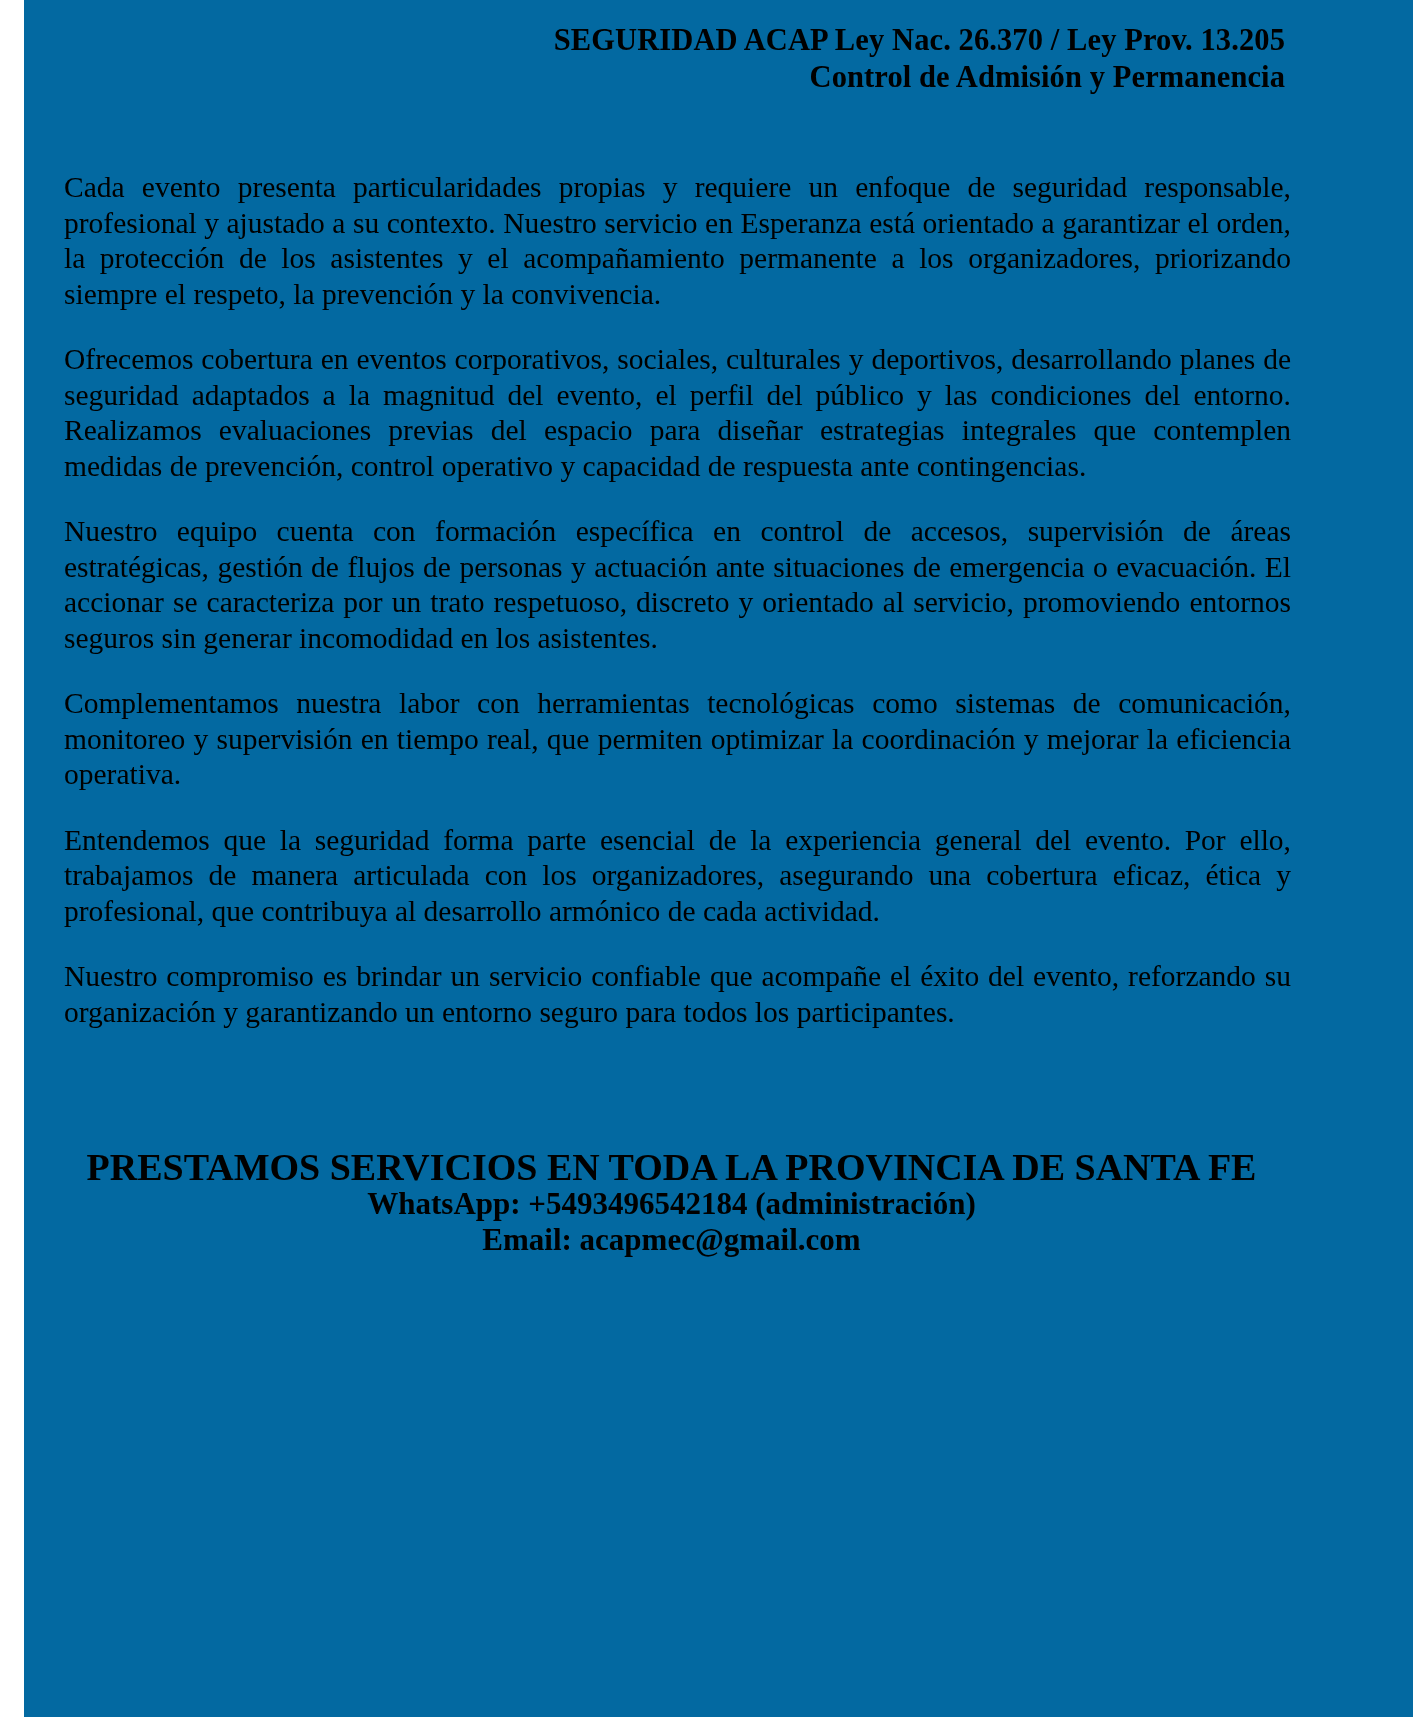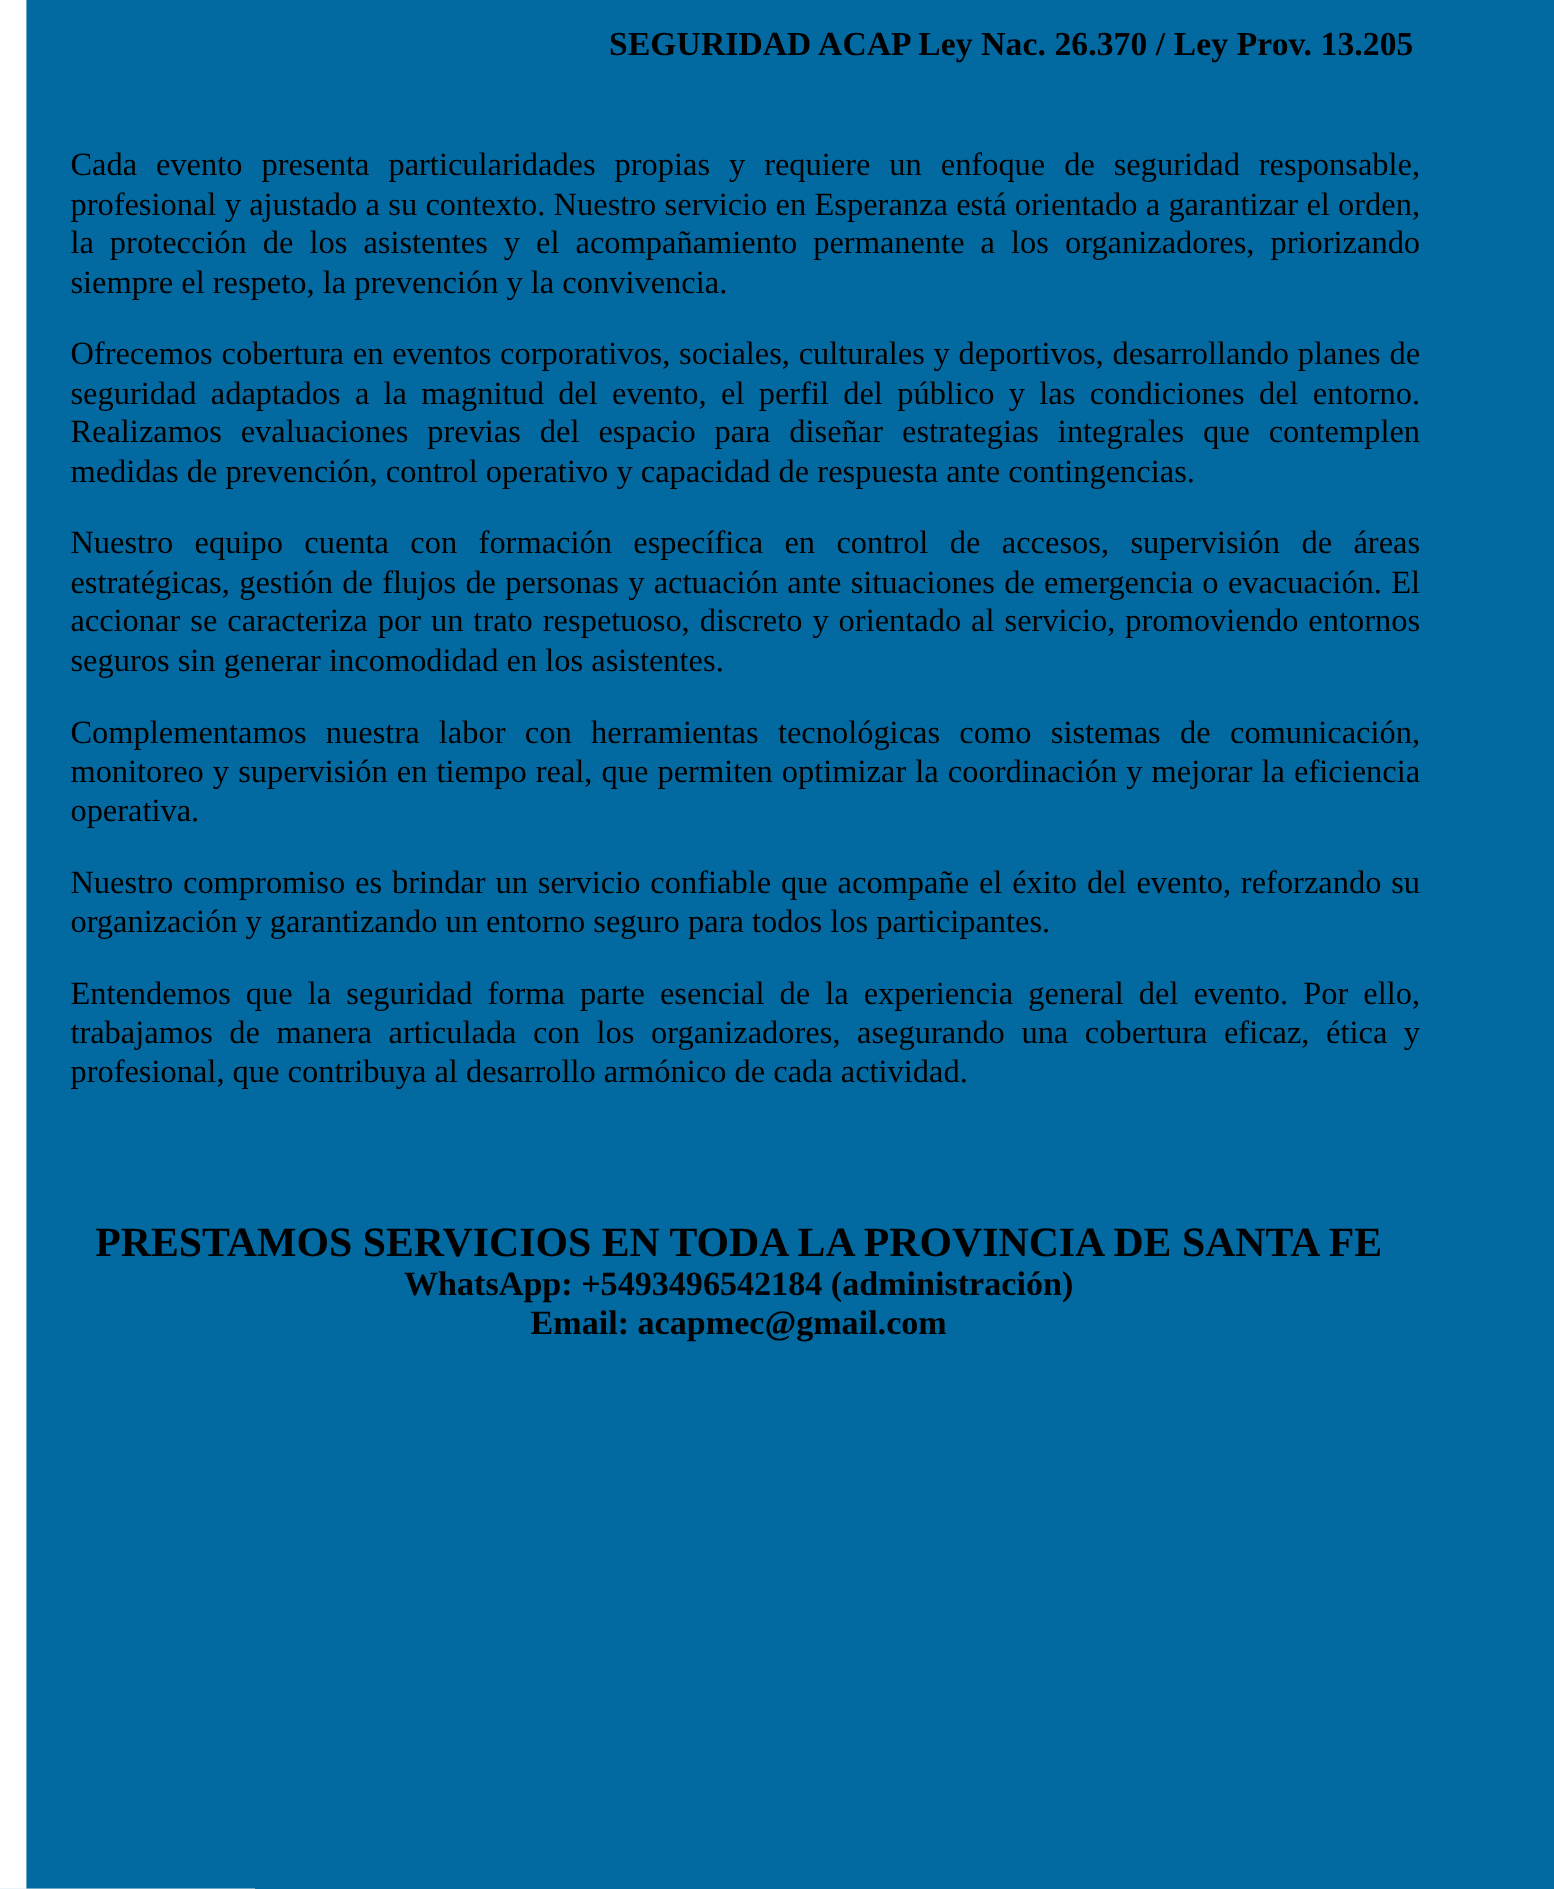--- a/index.html
+++ b/index.html
@@ -75,29 +75,30 @@
     line-height: 38px;
   }
 </style>
 </head>
 <body>
 
 <div class="page">
 
   <div class="header">
     <div class="header-line">SEGURIDAD ACAP Ley Nac. 26.370 / Ley Prov. 13.205</div>
+    <div class="header-line">Control de Admisión y Permanencia</div>
   </div>
 
   <div class="body-block">
     <p class="para">Cada evento presenta particularidades propias y requiere un enfoque de seguridad responsable, profesional y ajustado a su contexto. Nuestro servicio en Esperanza está orientado a garantizar el orden, la protección de los asistentes y el acompañamiento permanente a los organizadores, priorizando siempre el respeto, la prevención y la convivencia.</p>
     <p class="para">Ofrecemos cobertura en eventos corporativos, sociales, culturales y deportivos, desarrollando planes de seguridad adaptados a la magnitud del evento, el perfil del público y las condiciones del entorno. Realizamos evaluaciones previas del espacio para diseñar estrategias integrales que contemplen medidas de prevención, control operativo y capacidad de respuesta ante contingencias.</p>
     <p class="para">Nuestro equipo cuenta con formación específica en control de accesos, supervisión de áreas estratégicas, gestión de flujos de personas y actuación ante situaciones de emergencia o evacuación. El accionar se caracteriza por un trato respetuoso, discreto y orientado al servicio, promoviendo entornos seguros sin generar incomodidad en los asistentes.</p>
     <p class="para">Complementamos nuestra labor con herramientas tecnológicas como sistemas de comunicación, monitoreo y supervisión en tiempo real, que permiten optimizar la coordinación y mejorar la eficiencia operativa.</p>
+    <p class="para">Entendemos que la seguridad forma parte esencial de la experiencia general del evento. Por ello, trabajamos de manera articulada con los organizadores, asegurando una cobertura eficaz, ética y profesional, que contribuya al desarrollo armónico de cada actividad.</p>
     <p class="para">Nuestro compromiso es brindar un servicio confiable que acompañe el éxito del evento, reforzando su organización y garantizando un entorno seguro para todos los participantes.</p>
-    <p class="para">Entendemos que la seguridad forma parte esencial de la experiencia general del evento. Por ello, trabajamos de manera articulada con los organizadores, asegurando una cobertura eficaz, ética y profesional, que contribuya al desarrollo armónico de cada actividad.</p>
   </div>
 
 
   <div class="footer">
     <div class="footer-line first">PRESTAMOS SERVICIOS EN TODA LA PROVINCIA DE SANTA FE</div>
     <div class="footer-line">WhatsApp: +5493496542184 (administración)</div>
     <div class="footer-line">Email: acapmec@gmail.com</div>
   </div>
 
 </div>

